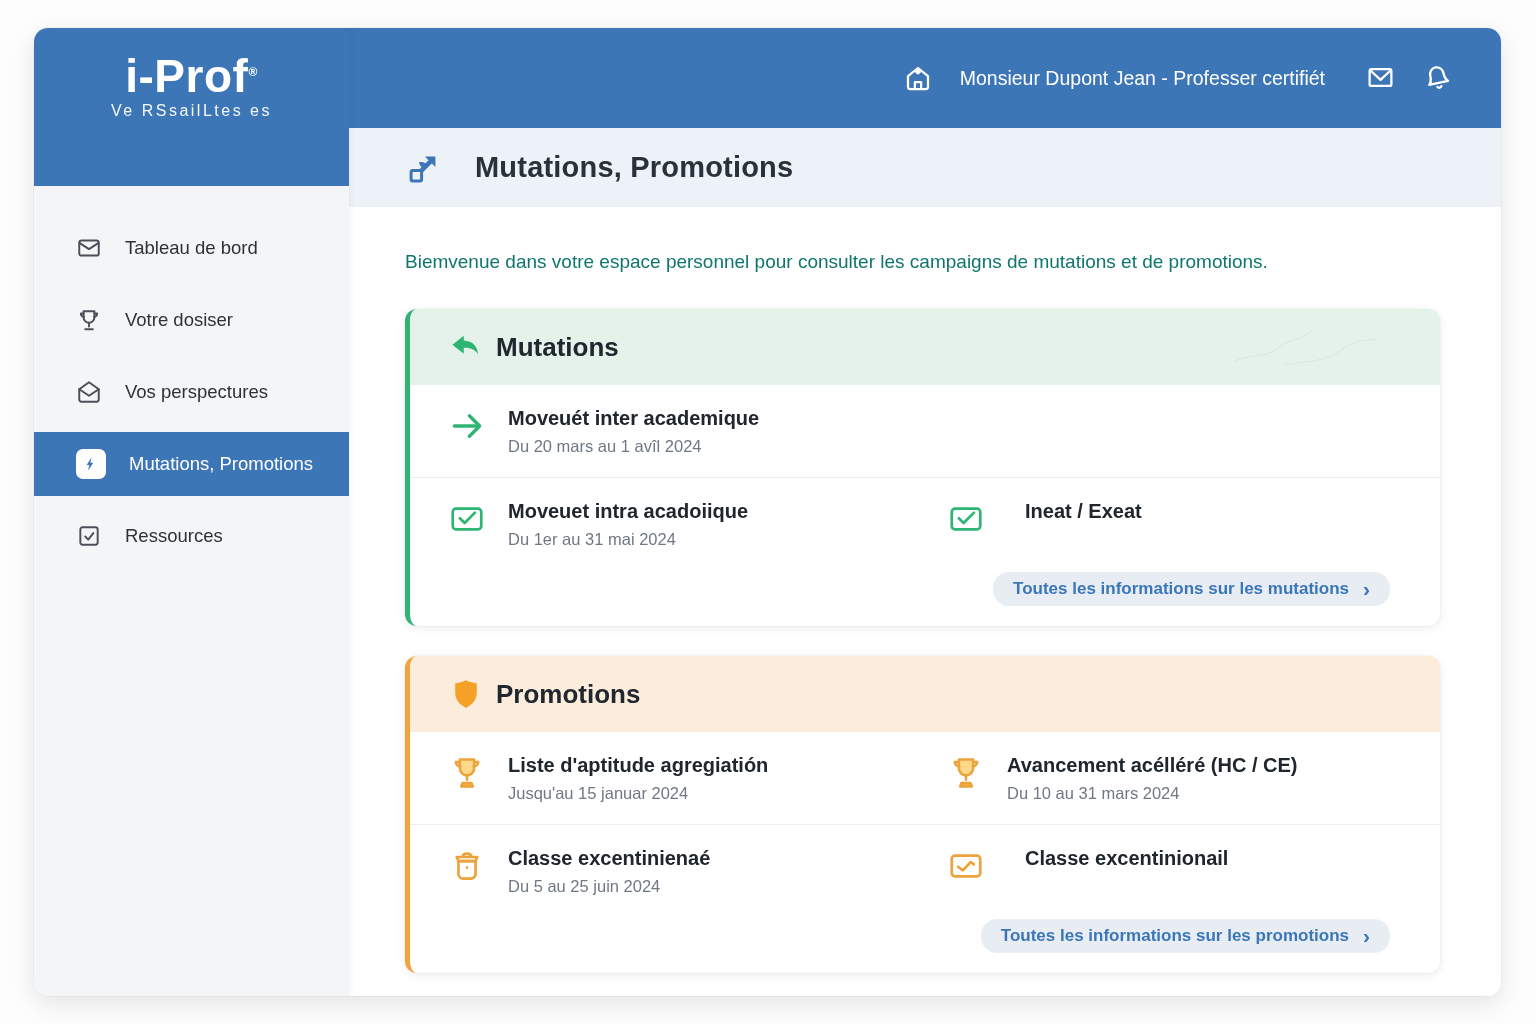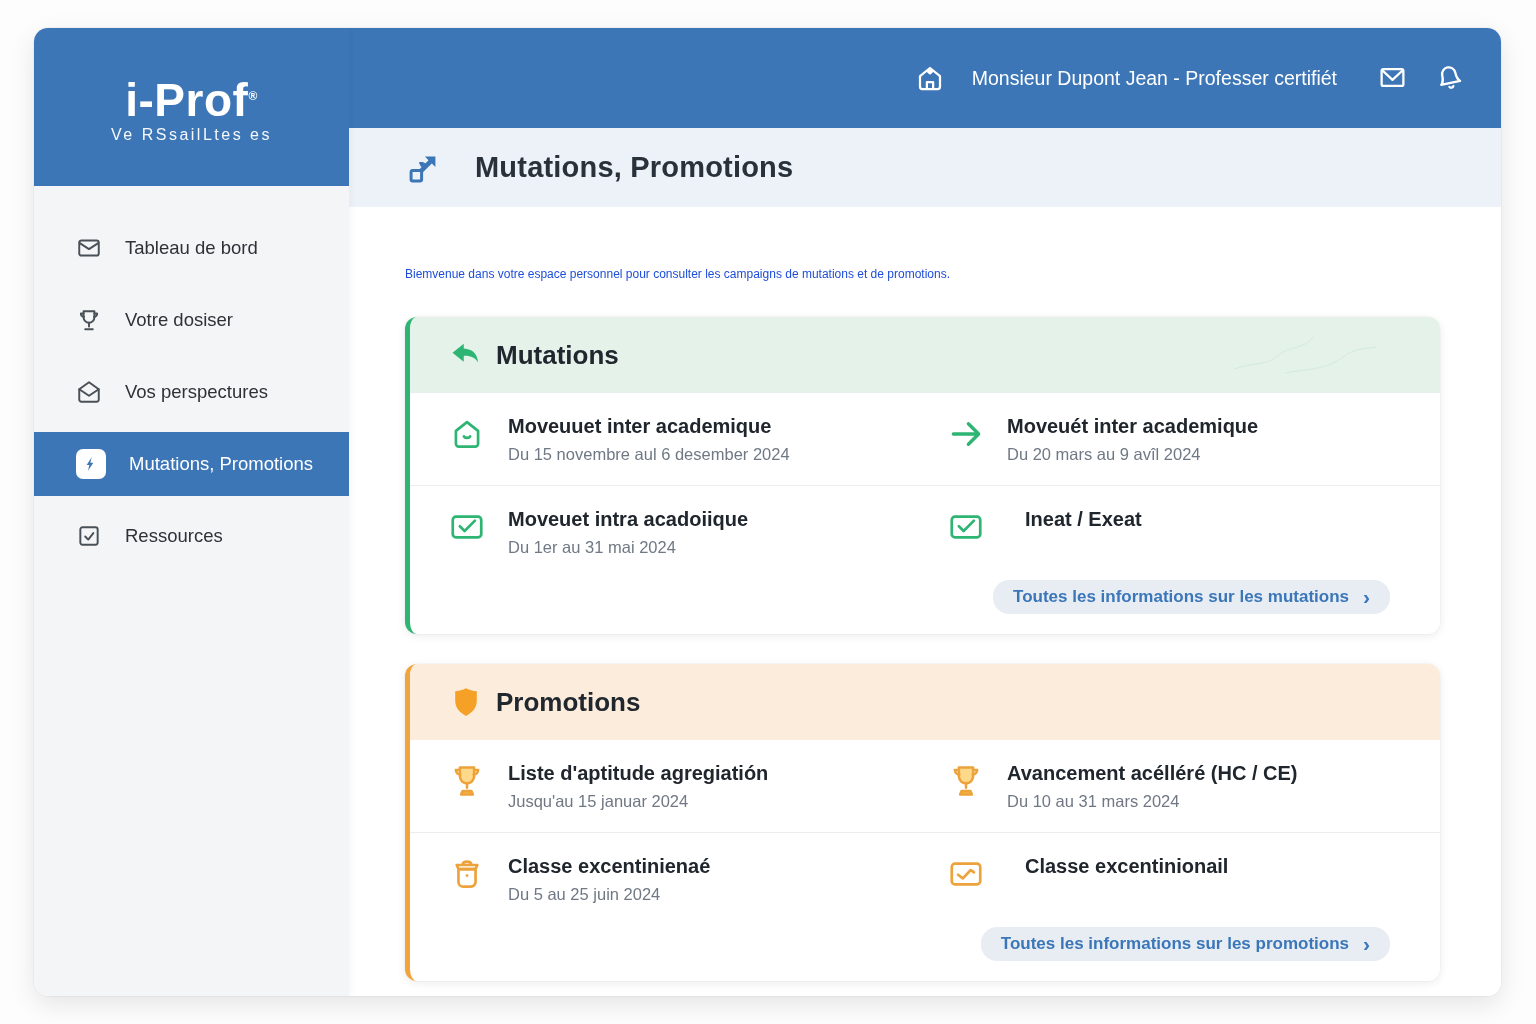--- a/index.html
+++ b/index.html
@@ -17,46 +17,46 @@
     font-family:"Liberation Sans","DejaVu Sans",sans-serif;
   }
   .window{
     position:absolute;left:34px;top:28px;width:1467px;height:968px;
     border-radius:14px;overflow:hidden;background:#fff;
     box-shadow:0 8px 26px rgba(0,0,0,.10),0 0 0 1px rgba(0,0,0,.03);
     display:flex;
   }
   
   .sidebar{flex:0 0 315px;width:315px;background:#f4f5f7;display:flex;flex-direction:column;box-shadow:2px 0 6px rgba(0,0,0,.04);z-index:2;}
-  .side-brand{height:158px;background:var(--brand-blue);color:#fff;text-align:center;padding-top:48px;}
+  .side-brand{height:158px;background:var(--brand-blue);color:#fff;text-align:center;padding-top:24px;}
   .brand-title{font-size:46px;font-weight:bold;letter-spacing:.5px;line-height:1.05;}
   .brand-title sup{font-size:12px;vertical-align:super;}
   .brand-sub{font-size:16px;letter-spacing:2.5px;margin-top:2px;opacity:.95;}
   .nav{padding-top:30px;display:flex;flex-direction:column;}
   .nav-item{
     display:flex;align-items:center;gap:23px;height:64px;margin-bottom:8px;
     padding-left:42px;font-size:18.5px;font-weight:500;color:#2d3237;cursor:pointer;
   }
   .nav-item .nicon{width:26px;height:26px;flex:0 0 26px;color:#495057;display:flex;align-items:center;justify-content:center;}
   .nav-item.active{background:var(--brand-blue);color:#fff;}
   .icon-box{width:30px;height:30px;background:#fff;border-radius:7px;display:flex;align-items:center;justify-content:center;color:var(--brand-blue);}
   
   .main{flex:1;display:flex;flex-direction:column;background:#fff;min-width:0;}
   .topbar{
     height:100px;background:var(--brand-blue);color:#fff;
     display:flex;align-items:center;justify-content:flex-end;
-    padding-right:36px;gap:27px;
+    padding-right:48px;gap:27px;
   }
   .topbar .ticon{width:30px;height:30px;color:#fff;cursor:pointer;}
   .user-name{font-size:19.5px;margin-right:14px;}
   .page-head{height:79px;background:#edf2f9;display:flex;align-items:center;padding-left:57px;gap:33px;}
   .page-head .hicon{width:36px;height:36px;color:var(--brand-blue);}
   .page-title{font-size:29px;font-weight:bold;color:#29313a;letter-spacing:.2px;}
   .content{flex:1;padding:44px 61px 0 56px;background:#fff;overflow:hidden;}
-  .intro{font-size:12px;color:#1d4ed8;margin:16px 0 36px 0;}
+  .intro{font-size:19px;color:#0f766e;margin:0 0 36px 0;}
   
   .card{
     border-radius:12px;overflow:hidden;background:#fff;margin-bottom:30px;
     box-shadow:0 2px 10px rgba(0,0,0,.08),0 0 0 1px rgba(0,0,0,.02);
     border-left:5px solid #ccc;
   }
   .card.mutations{border-left-color:var(--accent-green);}
   .card.promotions{border-left-color:var(--accent-orange);}
   .card-head{display:flex;align-items:center;gap:12px;padding:20px 0 20px 38px;position:relative;}
   .card.mutations .card-head{background:#e4f2e9;}
@@ -194,40 +194,28 @@
               </svg>
           </span>
           <span class="card-title">Mutations</span>
           <svg class="map-deco" width="160" height="62" viewBox="0 0 160 62" fill="none" stroke="#c3e4d0" stroke-width="1">
               <path d="M10 50c20-8 30-2 44-14 10-9 26-6 34-18M60 54c18-4 40-2 58-16 12-9 20-8 34-10"></path>
             </svg>
         </div>
         <div class="row">
           <div class="cell">
             <span class="ic green">
-              <svg width="38" height="38" viewBox="0 0 24 24" fill="none" stroke="currentColor" stroke-width="1.7" stroke-linecap="round" stroke-linejoin="round">
-                  <path d="M5 10 12 4.5 19 10v8.2a1.8 1.8 0 0 1-1.8 1.8H6.8A1.8 1.8 0 0 1 5 18.2Z"></path>
-                  <path d="M10 13.5c.6 1.3 3.4 1.3 4 0"></path>
-                </svg>
-            </span>
-            <div>
-              <div class="item-title">Moveuuet inter academique</div>
-              <div class="item-sub">Du 15 novembre aul 6 desember 2024</div>
-            </div>
-          </div>
-          <div class="cell">
-            <span class="ic green">
               <svg width="38" height="38" viewBox="0 0 24 24" fill="none" stroke="currentColor" stroke-width="2.1" stroke-linecap="round" stroke-linejoin="round">
                   <path d="M4 12h15"></path>
                   <path d="m13.5 5.5 6.5 6.5-6.5 6.5"></path>
                 </svg>
             </span>
             <div>
               <div class="item-title">Moveuét inter academique</div>
-              <div class="item-sub">Du 20 mars au 9 avîl 2024</div>
+              <div class="item-sub">Du 20 mars au 1 avîl 2024</div>
             </div>
           </div>
         </div>
         <div class="row">
           <div class="cell">
             <span class="ic green">
               <svg width="38" height="38" viewBox="0 0 24 24" fill="none" stroke="currentColor" stroke-width="1.7" stroke-linecap="round" stroke-linejoin="round">
                   <rect x="3" y="5.5" width="18" height="13" rx="2"></rect>
                   <path d="m7.5 11.5 3 3L17 8"></path>
                 </svg>

